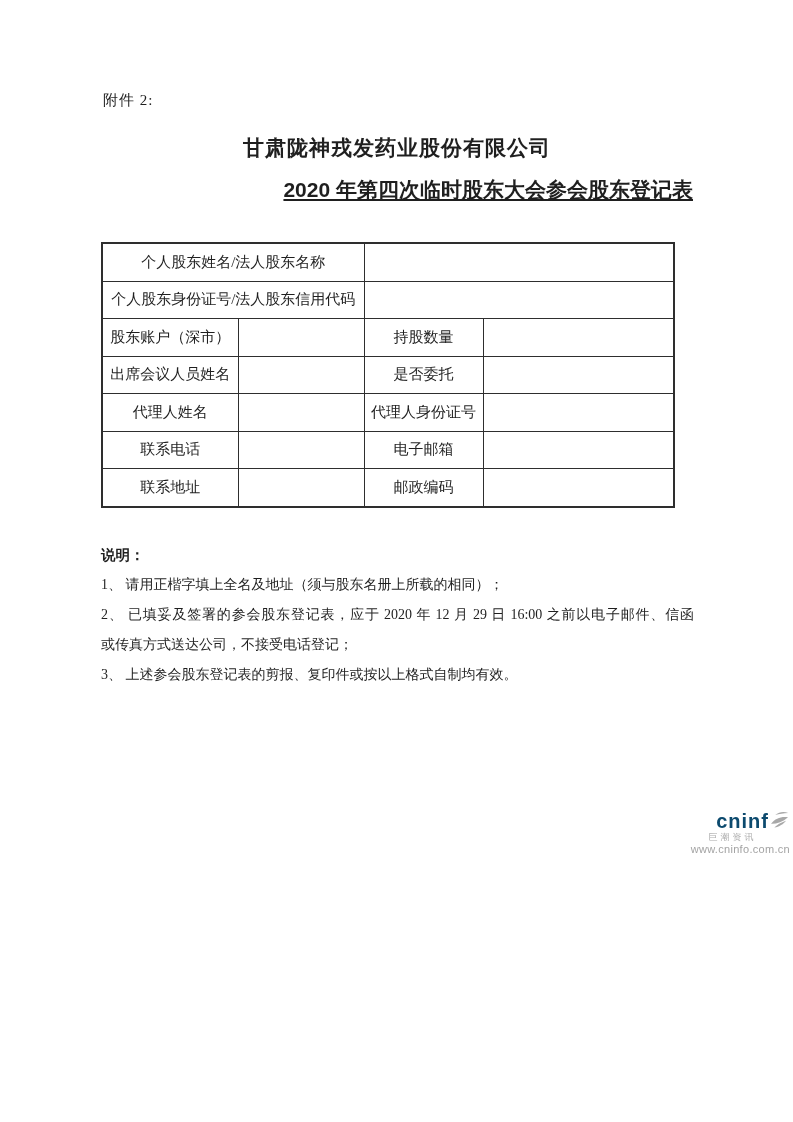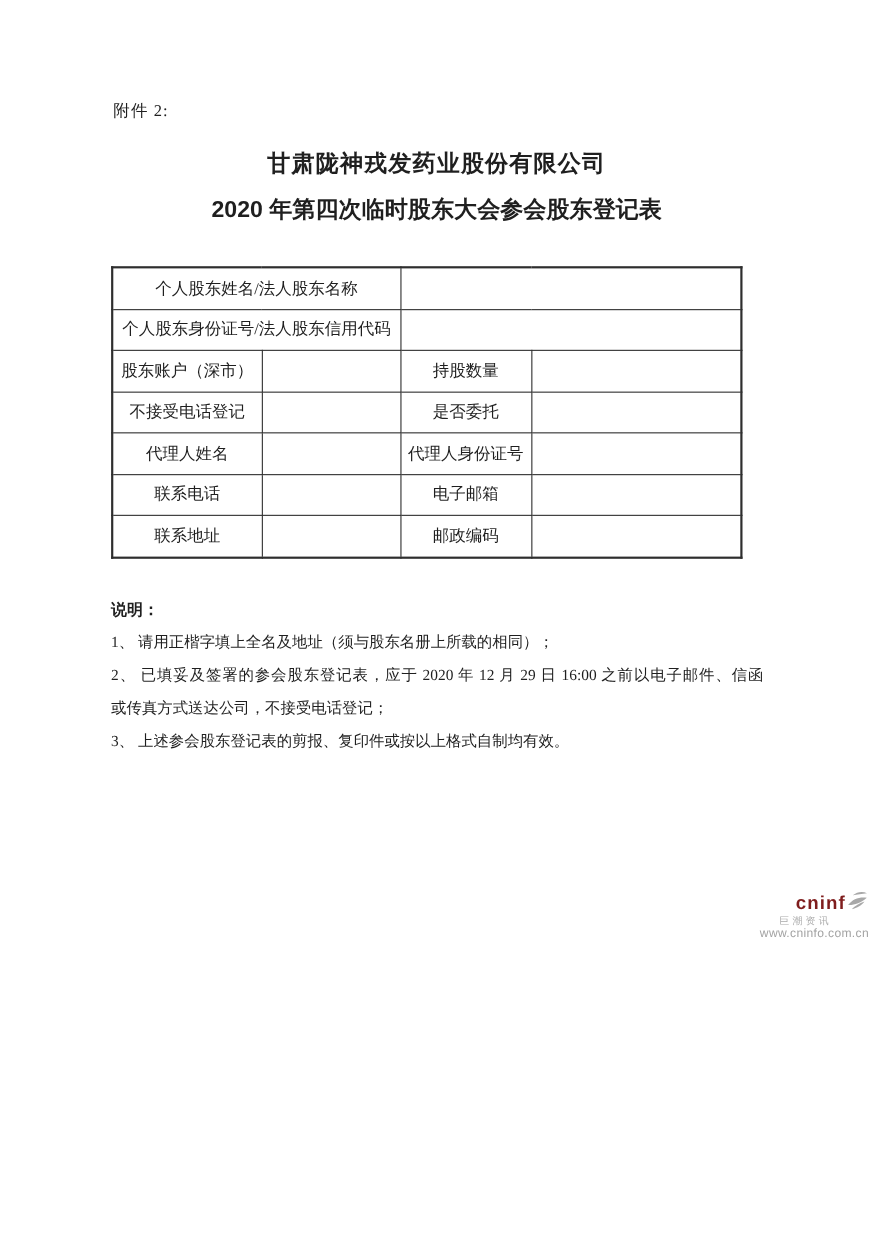--- a/index.html
+++ b/index.html
@@ -16,22 +16,23 @@
     font-size:15px;letter-spacing:1px;
   }
   .doc-title{
     position:absolute;left:101px;top:134px;width:592px;
     text-align:center;font-weight:700;font-size:21px;
     font-family:Liberation Mono, monospace;
     letter-spacing:1px;
   }
   .doc-subtitle{
     position:absolute;left:101px;top:176px;width:592px;
-    text-align:center;font-weight:700;font-size:21px;
+    text-align:right;font-weight:700;font-size:21px;
     font-family:"Liberation Sans","DejaVu Sans",sans-serif;
+    text-decoration:underline;
   }
   table.reg{
     position:absolute;left:101px;top:242px;
     width:572px;border-collapse:collapse;
     table-layout:fixed;
     border:2px solid #2e2e2e;
     font-size:15px;
   }
   table.reg td{
     border:1px solid #2e2e2e;
@@ -60,21 +61,21 @@
     color:#a8a8a8;
     font-family:"Liberation Sans","DejaVu Sans",sans-serif;
     text-align:center;
     line-height:1.05;
   }
   .cninfo-top{
     display:flex;align-items:center;justify-content:flex-end;gap:1px;
     padding-right:1px;
   }
   .cninfo-name{
-    font-weight:700;font-size:17px;letter-spacing:1px;color:#7f1d1d;
+    font-weight:700;font-size:20px;letter-spacing:1px;color:#0c4a6e;
   }
   .cninfo-sub{
     font-size:9px;letter-spacing:3px;color:#ababab;
     margin-top:1px;margin-right:16px;
   }
   .cninfo-url{
     font-size:11px;color:#a3a3a3;margin-top:2px;letter-spacing:0.3px;
   }
 </style>
 </head>
@@ -104,21 +105,21 @@
           <td colspan="2">个人股东身份证号/法人股东信用代码</td>
           <td colspan="2"></td>
         </tr>
         <tr>
           <td>股东账户（深市）</td>
           <td></td>
           <td>持股数量</td>
           <td></td>
         </tr>
         <tr>
-          <td>不接受电话登记</td>
+          <td>出席会议人员姓名</td>
           <td></td>
           <td>是否委托</td>
           <td></td>
         </tr>
         <tr>
           <td>代理人姓名</td>
           <td></td>
           <td>代理人身份证号</td>
           <td></td>
         </tr>

